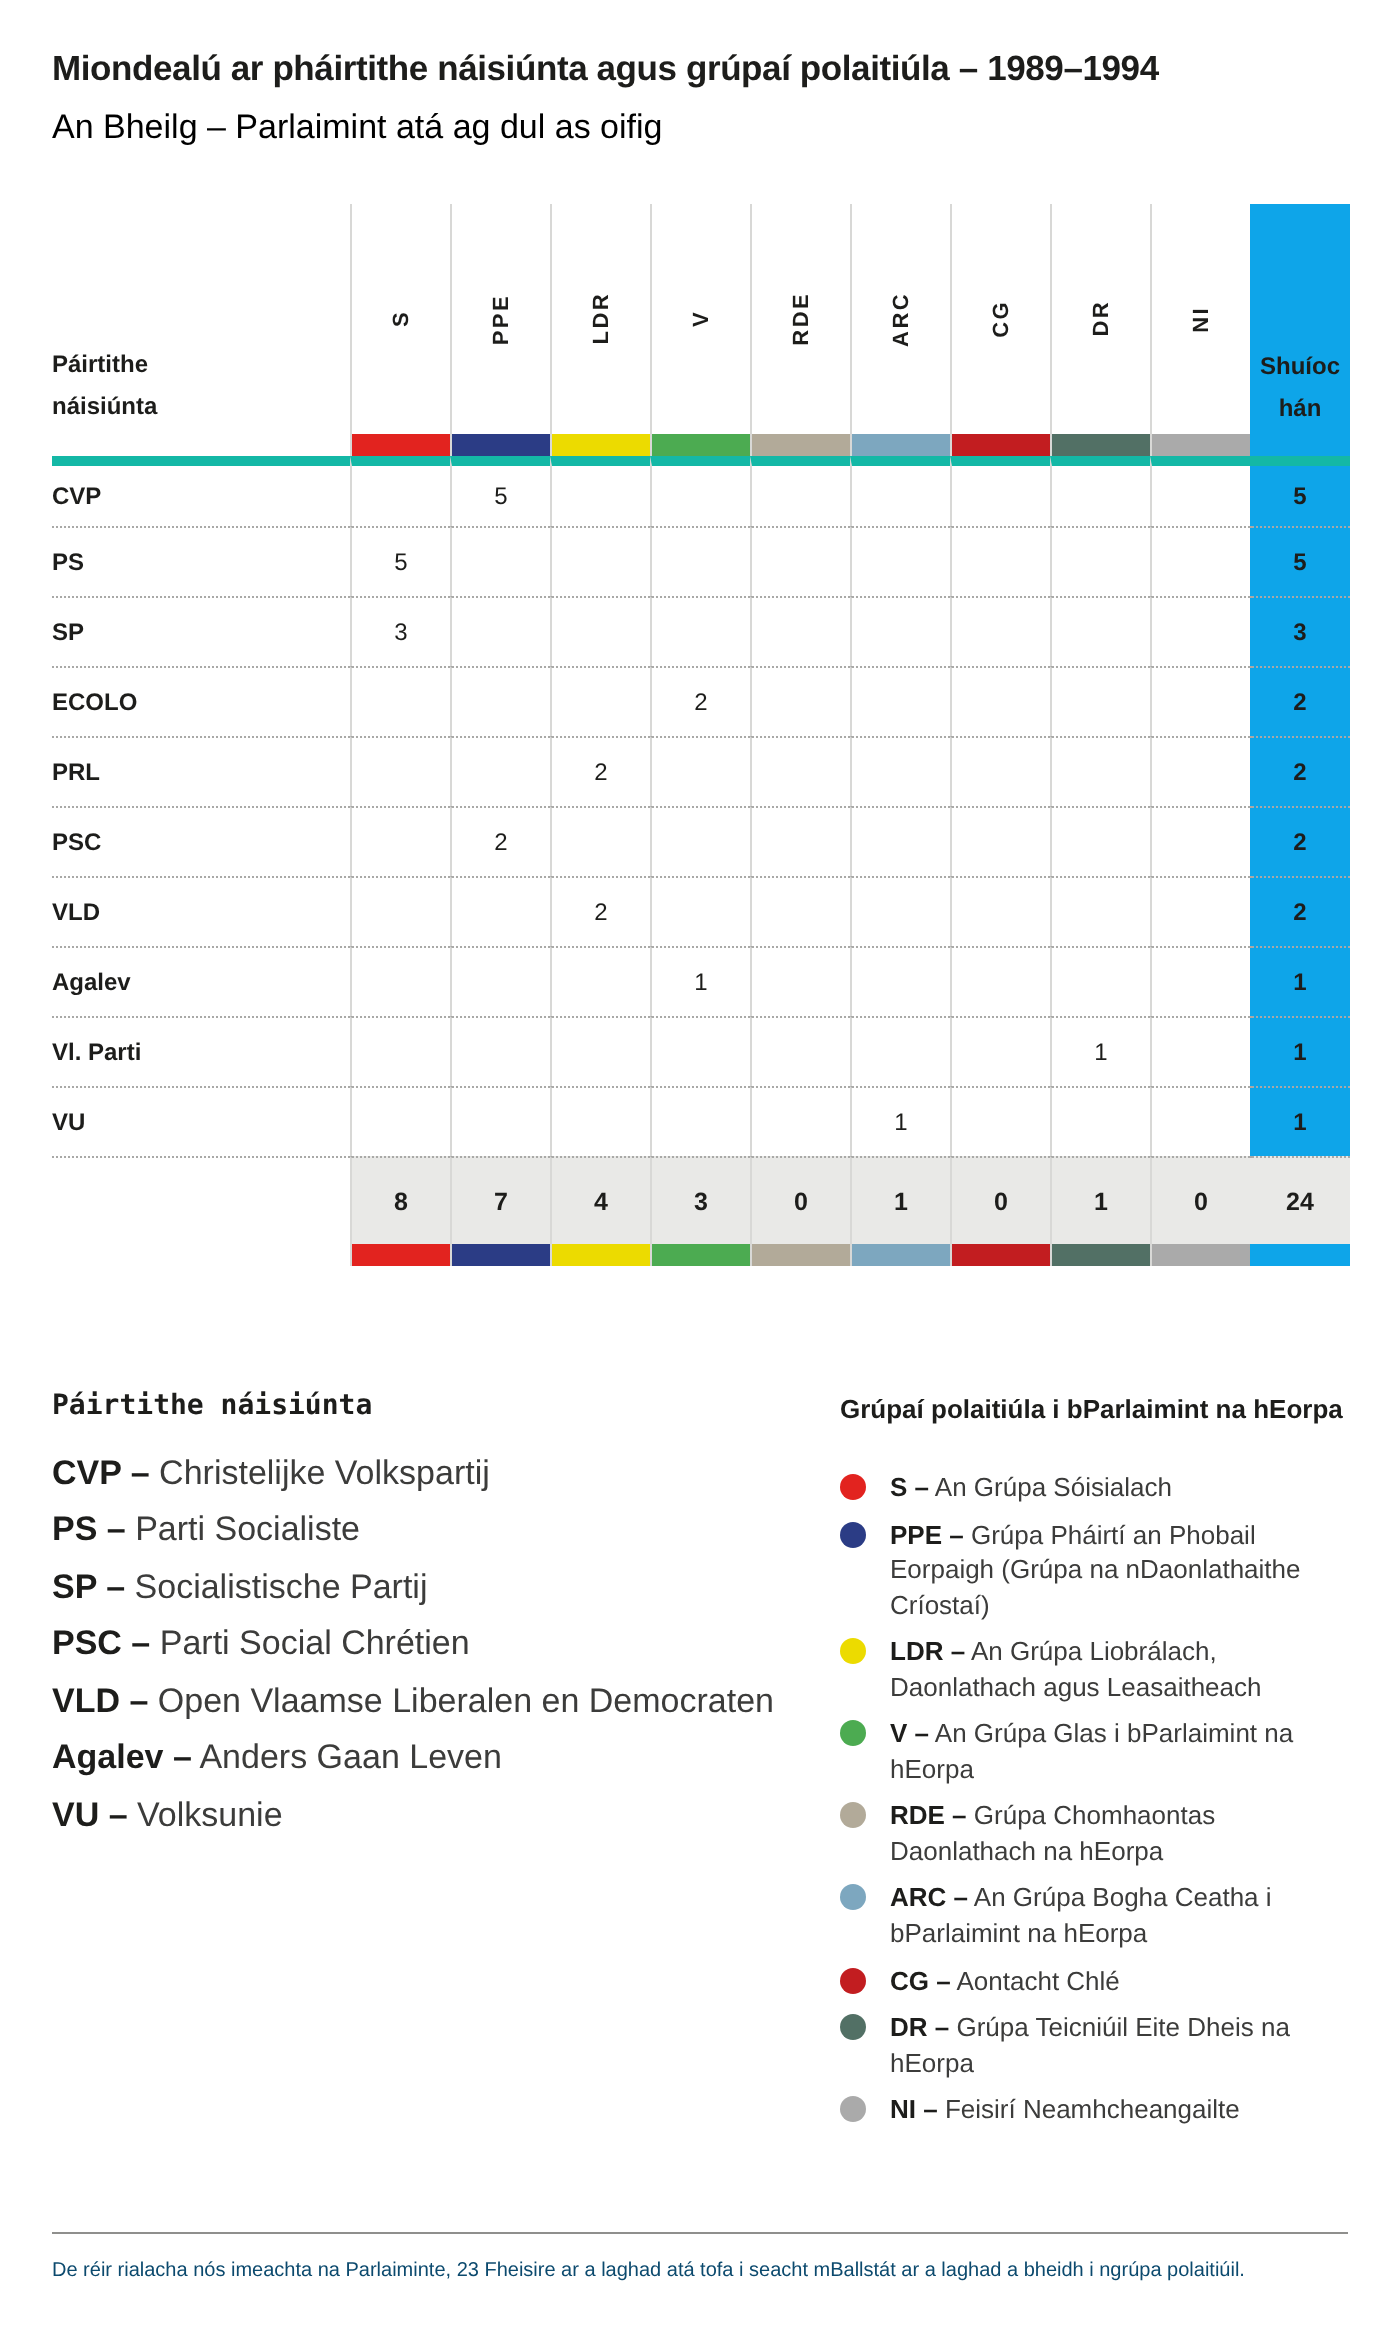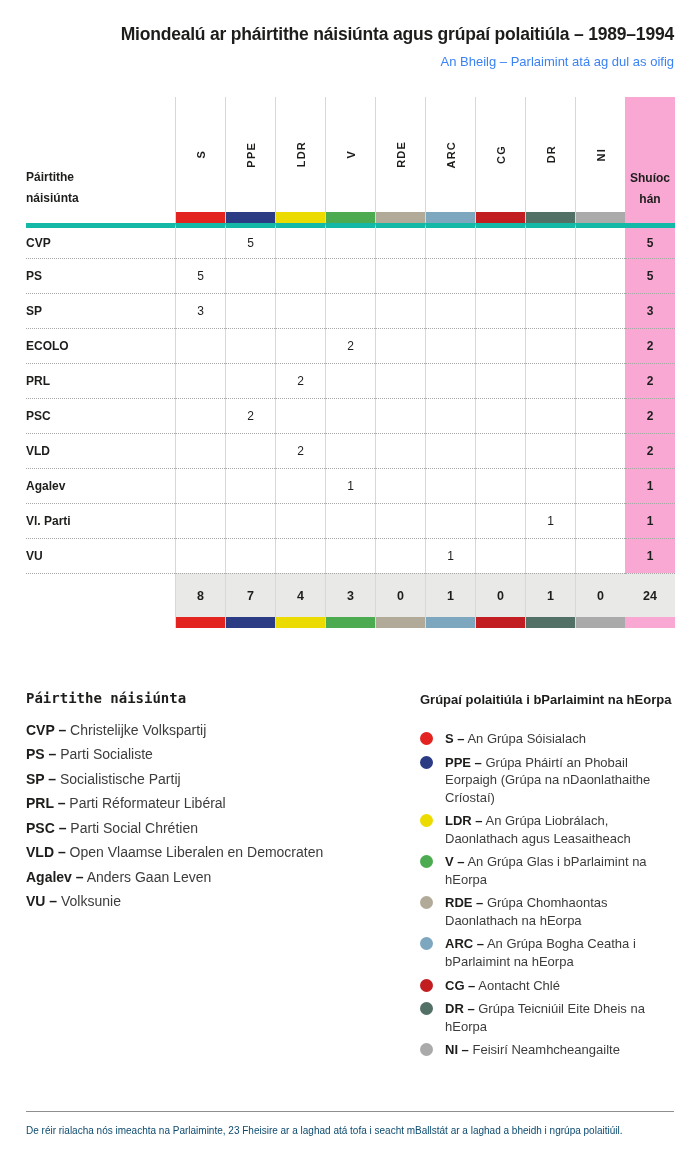--- a/index.html
+++ b/index.html
@@ -1,28 +1,28 @@
 <!DOCTYPE html>
 <html><head>
 <meta charset="utf-8">
 <style>
   html,body{margin:0;padding:0;background:#fff;}
   .page{width:700px;height:1164px;background:#fff;overflow:hidden;
         font-family:"Liberation Sans",sans-serif;color:#1d1d1b;}
-  .content{padding:0 26px;text-align:right;}
+  .content{padding:0 26px;}
   .title{font-size:17.5px;font-weight:bold;margin:24px 0 0;letter-spacing:-0.2px;}
-  .subtitle{font-size:13px;font-weight:400;color:#3b82f6;margin:9px 0 0;}
+  .subtitle{font-size:17px;font-weight:400;color:#000000;margin:9px 0 0;}
 
   
   .grid{display:grid;grid-template-columns:149px repeat(9,50px) 50px;
         grid-template-rows:115px 11px repeat(10,35px) 44px 11px;
         margin:28px 0 0 26px;width:649px;}
   .cell{position:relative;box-sizing:border-box;}
   .c-line{border-left:1px solid #d8d8d6;}
-  .totcol{background:#f9a8d4;}
+  .totcol{background:#0ea5e9;}
   .ghead{display:flex;align-items:center;justify-content:center;}
   .ghead span{writing-mode:vertical-rl;transform:rotate(180deg);
               font-weight:bold;font-size:11px;letter-spacing:1.2px;}
   .corner{display:flex;align-items:flex-end;}
   .corner span{font-weight:bold;font-size:12px;line-height:1.75;width:85px;padding-bottom:3px;}
   .thead{display:flex;align-items:flex-end;justify-content:center;text-align:center;
          font-weight:bold;font-size:12px;line-height:1.7;padding:0 4px 3px;
          overflow-wrap:anywhere;word-break:break-word;}
   .barcell{height:11px;}
   .vcell{display:flex;align-items:center;justify-content:center;font-size:12px;}
@@ -32,21 +32,21 @@
   .bt-dot{border-top:1px dotted #a9a9a7;}
   .totals-cell{font-weight:bold;font-size:12.5px;background:#e9e9e7;}
 
   
   .legends{display:flex;margin:62px 26px 0;}
   .leg-left{width:394px;flex:0 0 394px;}
   .leg-right{flex:1;}
   .leg-left h3{font-family:"DejaVu Sans Mono",monospace;font-size:14px;
                font-weight:bold;margin:0 0 15px;}
   .leg-right h3{font-size:13px;font-weight:bold;margin:2px 0 23px;}
-  .party-item{font-size:14px;line-height:1.32;margin-bottom:6px;color:#3c3c3b;}
+  .party-item{font-size:17px;line-height:1.32;margin-bottom:6px;color:#3c3c3b;}
   .party-item b{color:#1d1d1b;}
   .group-item{display:flex;margin-bottom:6px;font-size:13px;line-height:1.35;color:#3c3c3b;}
   .group-item b{color:#1d1d1b;}
   .dot{width:13px;height:13px;border-radius:50%;flex:0 0 13px;margin:2px 12px 0 0;}
 
   
   .note-sec{margin:46px 26px 0;border-top:1px solid #8f8f8d;padding-top:11px;
             font-size:10px;line-height:1.62;color:#0c4a6e;}
 </style>
 </head>
@@ -235,21 +235,20 @@
       <div class="cell totcol"></div>
     </div>
 
   <div class="legends">
     <div class="leg-left">
       <h3>Páirtithe náisiúnta</h3>
       <div>
           <div class="party-item"><b>CVP –</b> Christelijke Volkspartij</div>
           <div class="party-item"><b>PS –</b> Parti Socialiste</div>
           <div class="party-item"><b>SP –</b> Socialistische Partij</div>
-          <div class="party-item"><b>PRL –</b> Parti Réformateur Libéral</div>
           <div class="party-item"><b>PSC –</b> Parti Social Chrétien</div>
           <div class="party-item"><b>VLD –</b> Open Vlaamse Liberalen en Democraten</div>
           <div class="party-item"><b>Agalev –</b> Anders Gaan Leven</div>
           <div class="party-item"><b>VU –</b> Volksunie</div>
         </div>
     </div>
     <div class="leg-right">
       <h3>Grúpaí polaitiúla i bParlaimint na hEorpa</h3>
       <div>
           <div class="group-item">

